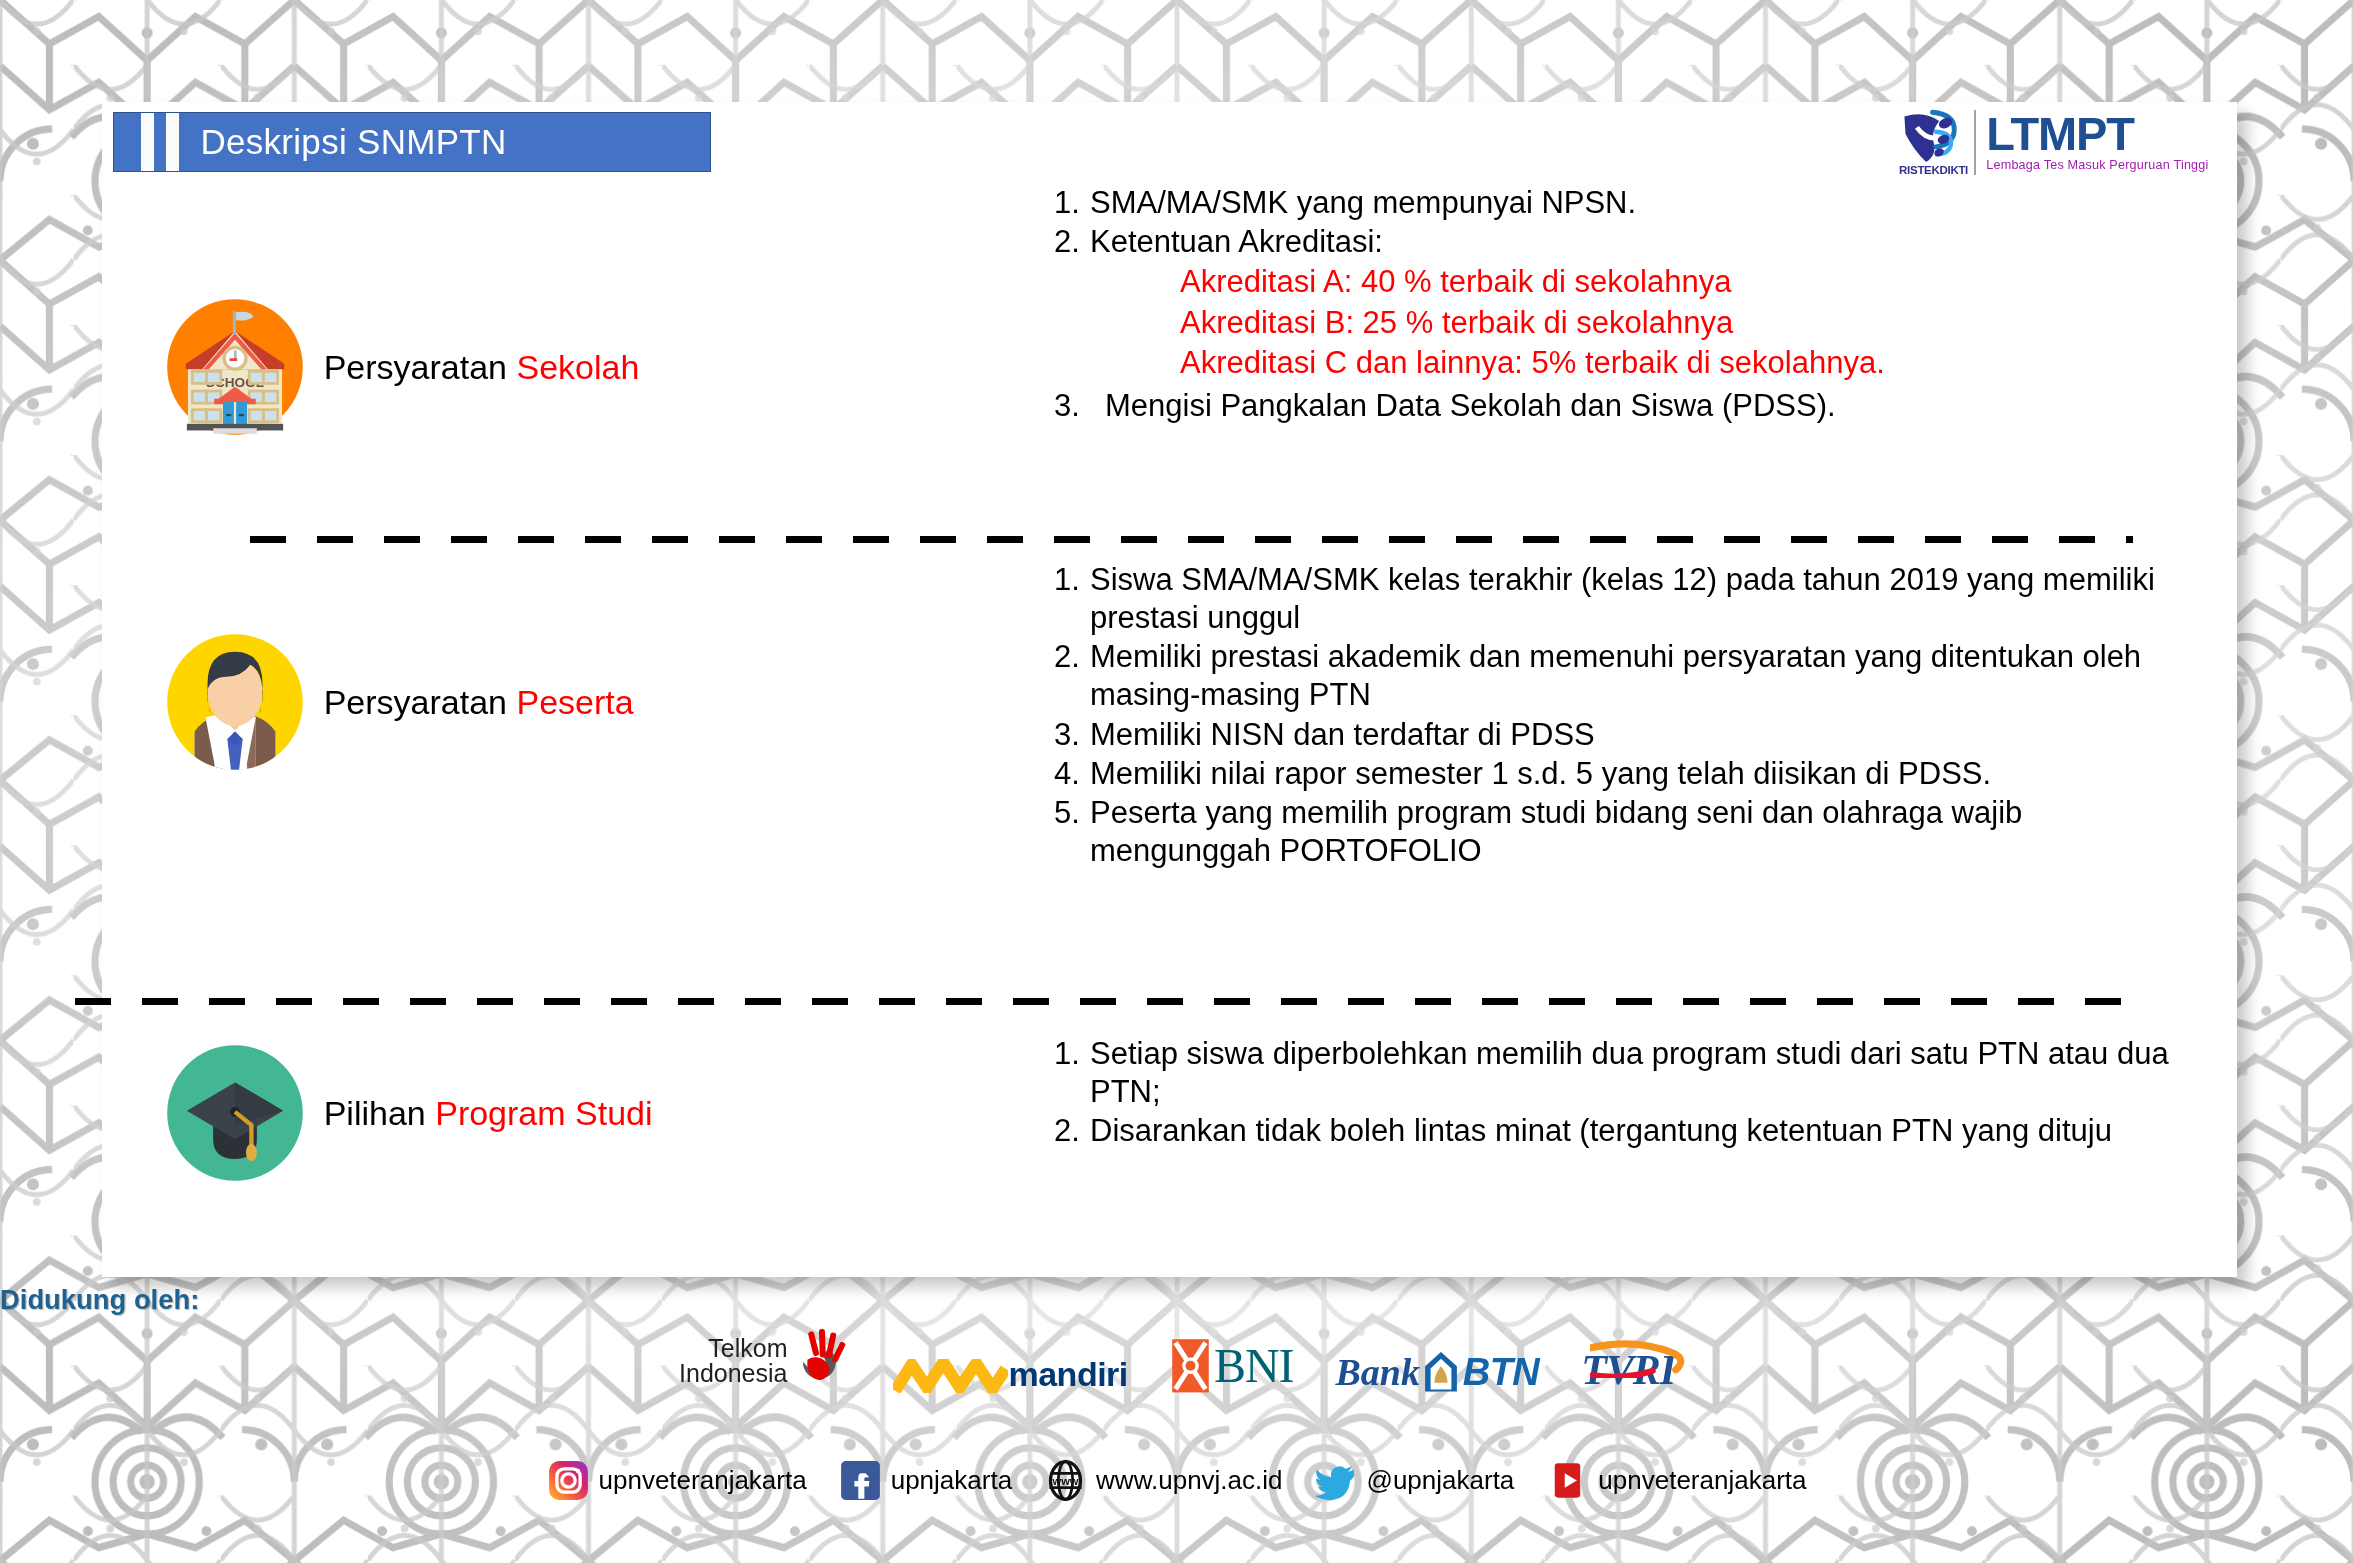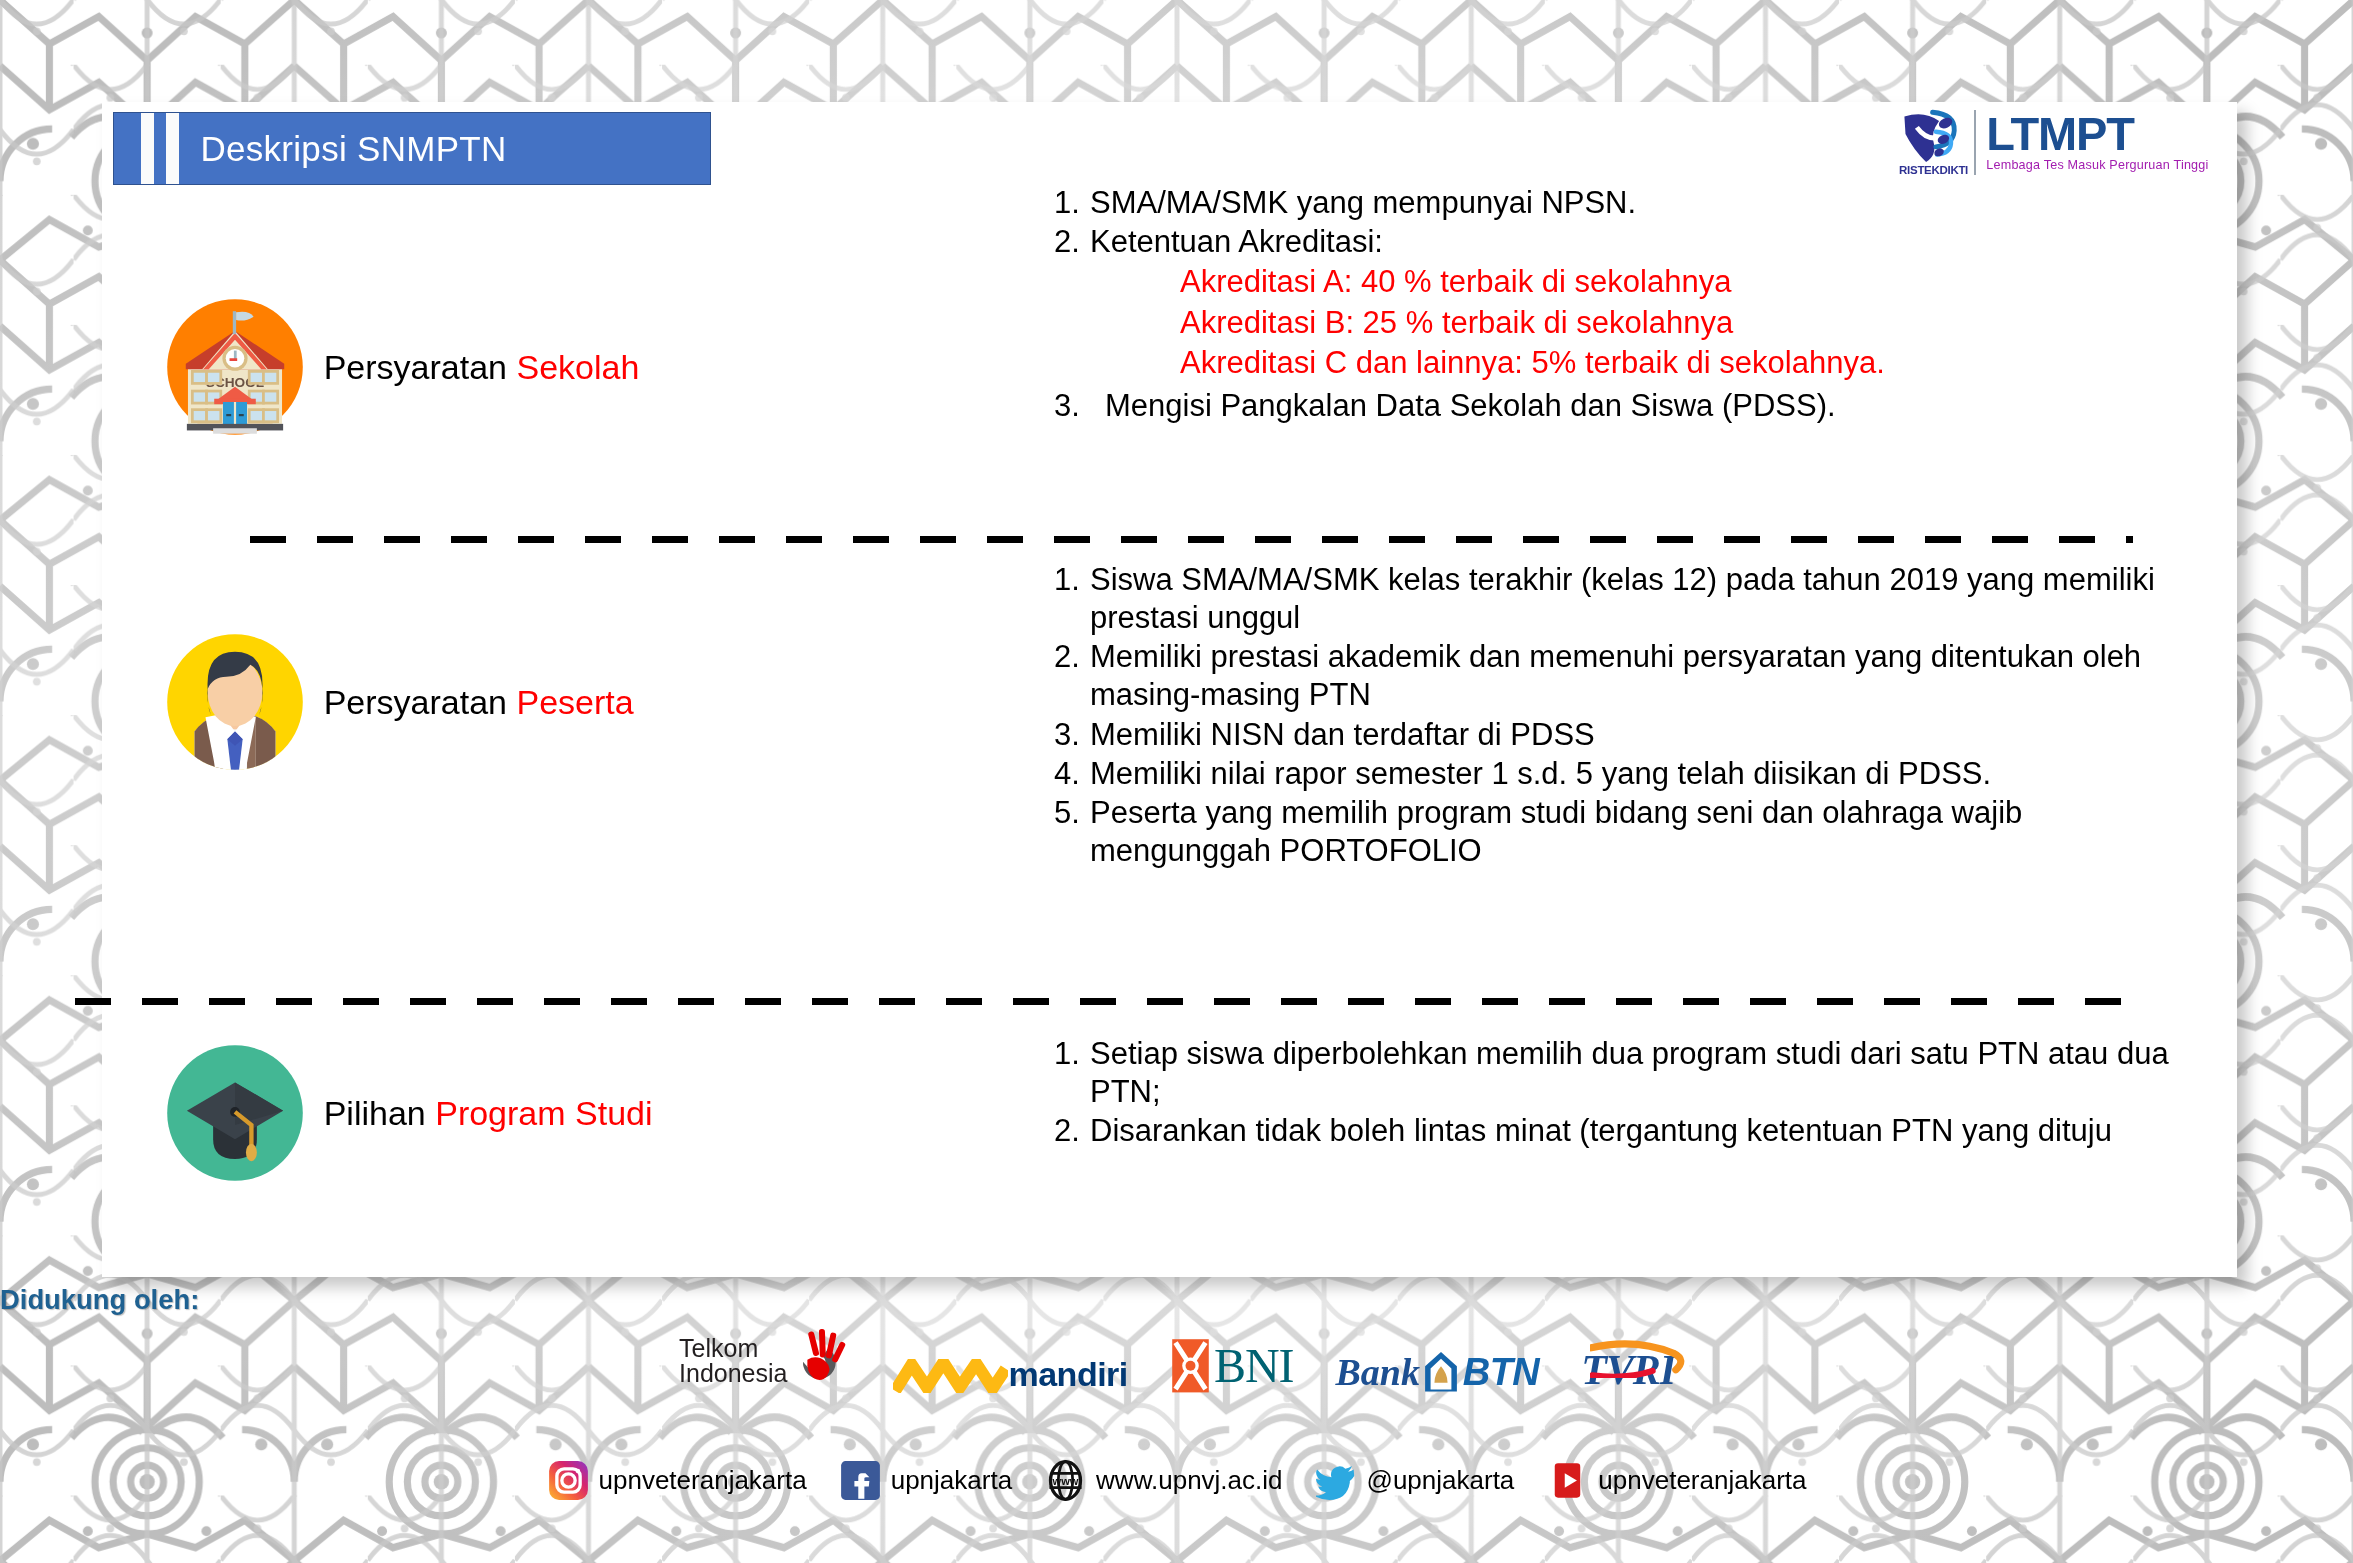--- a/index.html
+++ b/index.html
@@ -26,21 +26,21 @@
     width:2135px; height:1175px;
     background:#ffffff;
     box-shadow: 10px 10px 14.3px rgba(0,0,0,0.22);
     z-index:2;
   }
 
   
   #title-banner {
     position:absolute;
     left:11px; top:10px;
-    width:598px; height:73px;
+    width:598px; height:60px;
     background:#4472C4;
     border:1.1px solid #2F528F;
     display:flex; align-items:center;
   }
   .banner-bar-gap { width:27.4px; height:100%; }
   .banner-bar-white { width:13px; height:100%; background:#fbfbfb; }
   .banner-bar-blue { width:12px; height:100%; background:#4472C4; }
   #title-text {
     color:#ffffff;
     font-size:35px;
@@ -115,21 +115,21 @@
   }
   #sponsor-row {
     position:absolute;
     left:0; right:0; top:1328px;
     display:flex; justify-content:center; align-items:flex-end;
     gap:42px;
     z-index:3;
   }
   .sponsor { display:flex; align-items:center; }
 
-  #telkom { align-items:center; gap:4px; }
+  #telkom { align-items:center; gap:4px;text-align:right; }
   #telkom-words {
     display:flex; flex-direction:column;
     font-size:25px; color:#231f20; line-height:1.02;
   }
   #telkom-mark { width:60px; height:66px; }
 
   #mandiri { flex-direction:row; align-items:center; }
   #mandiri-wave { width:115px; height:34px; }
   #mandiri-word {
     font-size:34px; color:#023974; font-weight:bold;

